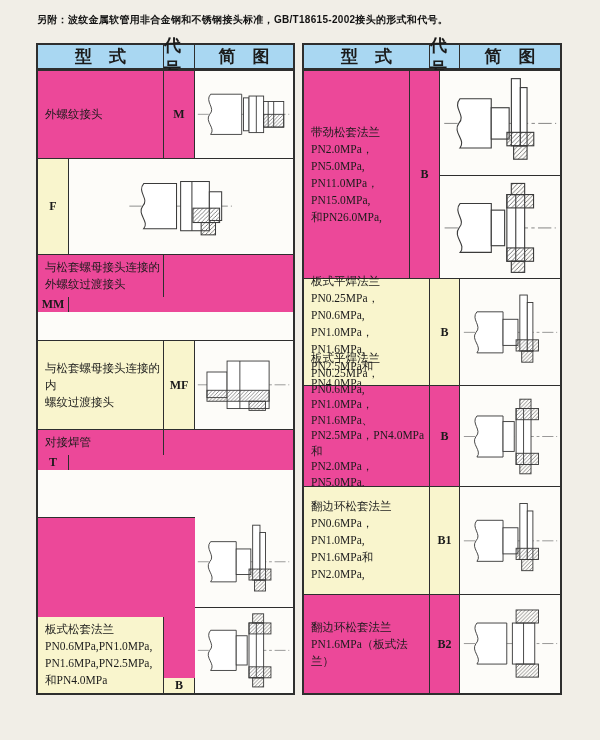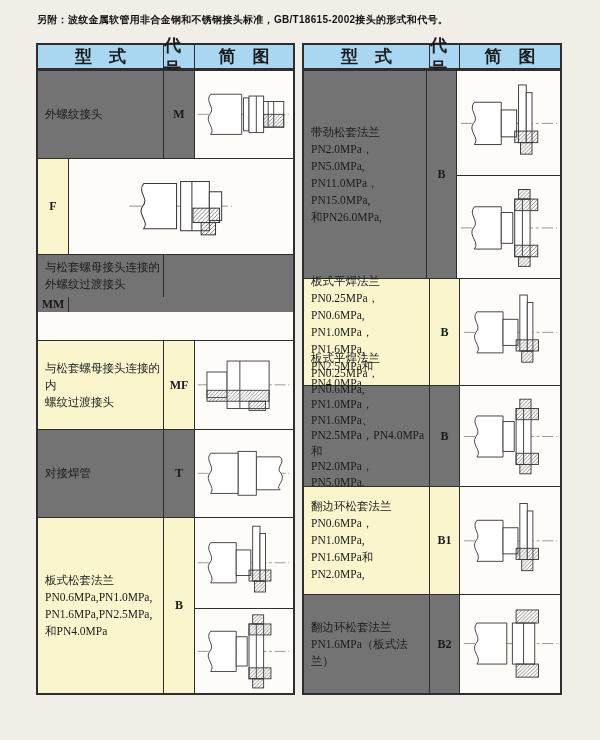--- a/index.html
+++ b/index.html
@@ -26,21 +26,21 @@
     background:var(--hdr,#a9d7f2);
     border-bottom:2px solid #2e2e2e;
     font-size:17px;font-weight:bold;
   }
   .hcell{
     display:flex;align-items:center;justify-content:center;
     box-sizing:border-box;
   }
   .hcell:not(:last-child){border-right:1px solid #2e2e2e;}
   .trow{
-    display:flex;box-sizing:border-box;background:#737373;
+    display:flex;box-sizing:border-box;background:#ec4899;
   }
   .trow:not(:first-of-type){border-top:1px solid #2e2e2e;}
   .c-type{
     box-sizing:border-box;border-right:1px solid #2e2e2e;
     display:flex;flex-direction:column;justify-content:center;
     padding:4px 3px 4px 7px;
     font-family:"Liberation Serif", serif;
     font-size:11.5px;line-height:17px;
     white-space:pre-line;
   }
@@ -152,40 +152,40 @@
               <line x1="2" y1="44" x2="102" y2="44" stroke="#777" stroke-width="0.8" stroke-dasharray="12 3 3 3"></line>
               <rect x="12" y="30" width="22" height="28" fill="#fff" stroke="#3b3b3b" stroke-width="1"></rect>
               <rect x="34" y="18" width="46" height="52" fill="#fff" stroke="#3b3b3b" stroke-width="1"></rect>
               <line x1="48" y1="18" x2="48" y2="70" stroke="#3b3b3b" stroke-width="1"></line>
               <rect x="12" y="50" width="68" height="12" fill="url(#h3)" stroke="#3b3b3b" stroke-width="1"></rect>
               <rect x="58" y="62" width="18" height="10" fill="url(#h3)" stroke="#3b3b3b" stroke-width="1"></rect>
             </svg>
           </div>
         </div>
       </div>
-      <div class="trow" style="height: 88px;">
+      <div class="trow" style="height: 88px; flex-direction: column;">
         <div class="c-type" style="width: 126px;">对接焊管</div>
         <div class="c-code" style="width: 31px;">T</div>
         <div class="c-diag">
           <div class="dsub">
             <svg viewBox="0 0 104 88" preserveAspectRatio="xMidYMid meet">
               <defs>
                 <pattern id="h4" width="4" height="4" patternUnits="userSpaceOnUse">
                   <path d="M0 4 L4 0 M-1 1 L1 -1 M3 5 L5 3" stroke="#555" stroke-width="0.7" fill="none"></path>
                 </pattern>
               </defs>
               <line x1="2" y1="44" x2="102" y2="44" stroke="#777" stroke-width="0.8" stroke-dasharray="12 3 3 3"></line>
               <path d="M66 26 H92 C99 32 86 38 93 44 C99 52 86 58 92 62 H66 Z" fill="#fff" stroke="#3b3b3b" stroke-width="1"></path>
               <rect x="46" y="20" width="20" height="48" fill="#fff" stroke="#3b3b3b" stroke-width="1"></rect>
               <path d="M46 22 H16 C9 30 22 37 15 44 C9 52 22 59 16 66 H46 Z" fill="#fff" stroke="#3b3b3b" stroke-width="1"></path>
             </svg>
           </div>
         </div>
       </div>
-      <div class="trow hl" style="height: 176px;">
+      <div class="trow hl" style="height: 176px; align-items: flex-end;">
         <div class="c-type" style="width: 126px;">板式松套法兰
 PN0.6MPa,PN1.0MPa,
 PN1.6MPa,PN2.5MPa,
 和PN4.0MPa</div>
         <div class="c-code" style="width: 31px;">B</div>
         <div class="c-diag">
           <div class="dsub" style="flex: 0 0 90px;">
             <svg viewBox="0 0 104 88" preserveAspectRatio="xMidYMid meet">
               <defs>
                 <pattern id="h5" width="4" height="4" patternUnits="userSpaceOnUse">
@@ -222,21 +222,21 @@
         </div>
       </div>
     </div>
     <div class="ftable" style="left: 302px; width: 260px; height: 652px;">
       <div class="hrow">
         <div class="hcell" style="width: 126px;">型　式</div>
         <div class="hcell" style="width: 30px;">代号</div>
         <div class="hcell" style="width: auto; flex: 1 1 0%;">简　图</div>
       </div>
       <div class="trow" style="height: 208px;">
-        <div class="c-type" style="width: 123px;">带劲松套法兰
+        <div class="c-type" style="width: 106px;">带劲松套法兰
 PN2.0MPa，PN5.0MPa,
 PN11.0MPa，PN15.0MPa,
 和PN26.0MPa,</div>
         <div class="c-code" style="width: 30px;">B</div>
         <div class="c-diag">
           <div class="dsub" style="flex: 0 0 104px;">
             <svg viewBox="0 0 104 88" preserveAspectRatio="xMidYMid meet">
               <defs>
                 <pattern id="h7" width="4" height="4" patternUnits="userSpaceOnUse">
                   <path d="M0 4 L4 0 M-1 1 L1 -1 M3 5 L5 3" stroke="#555" stroke-width="0.7" fill="none"></path>

